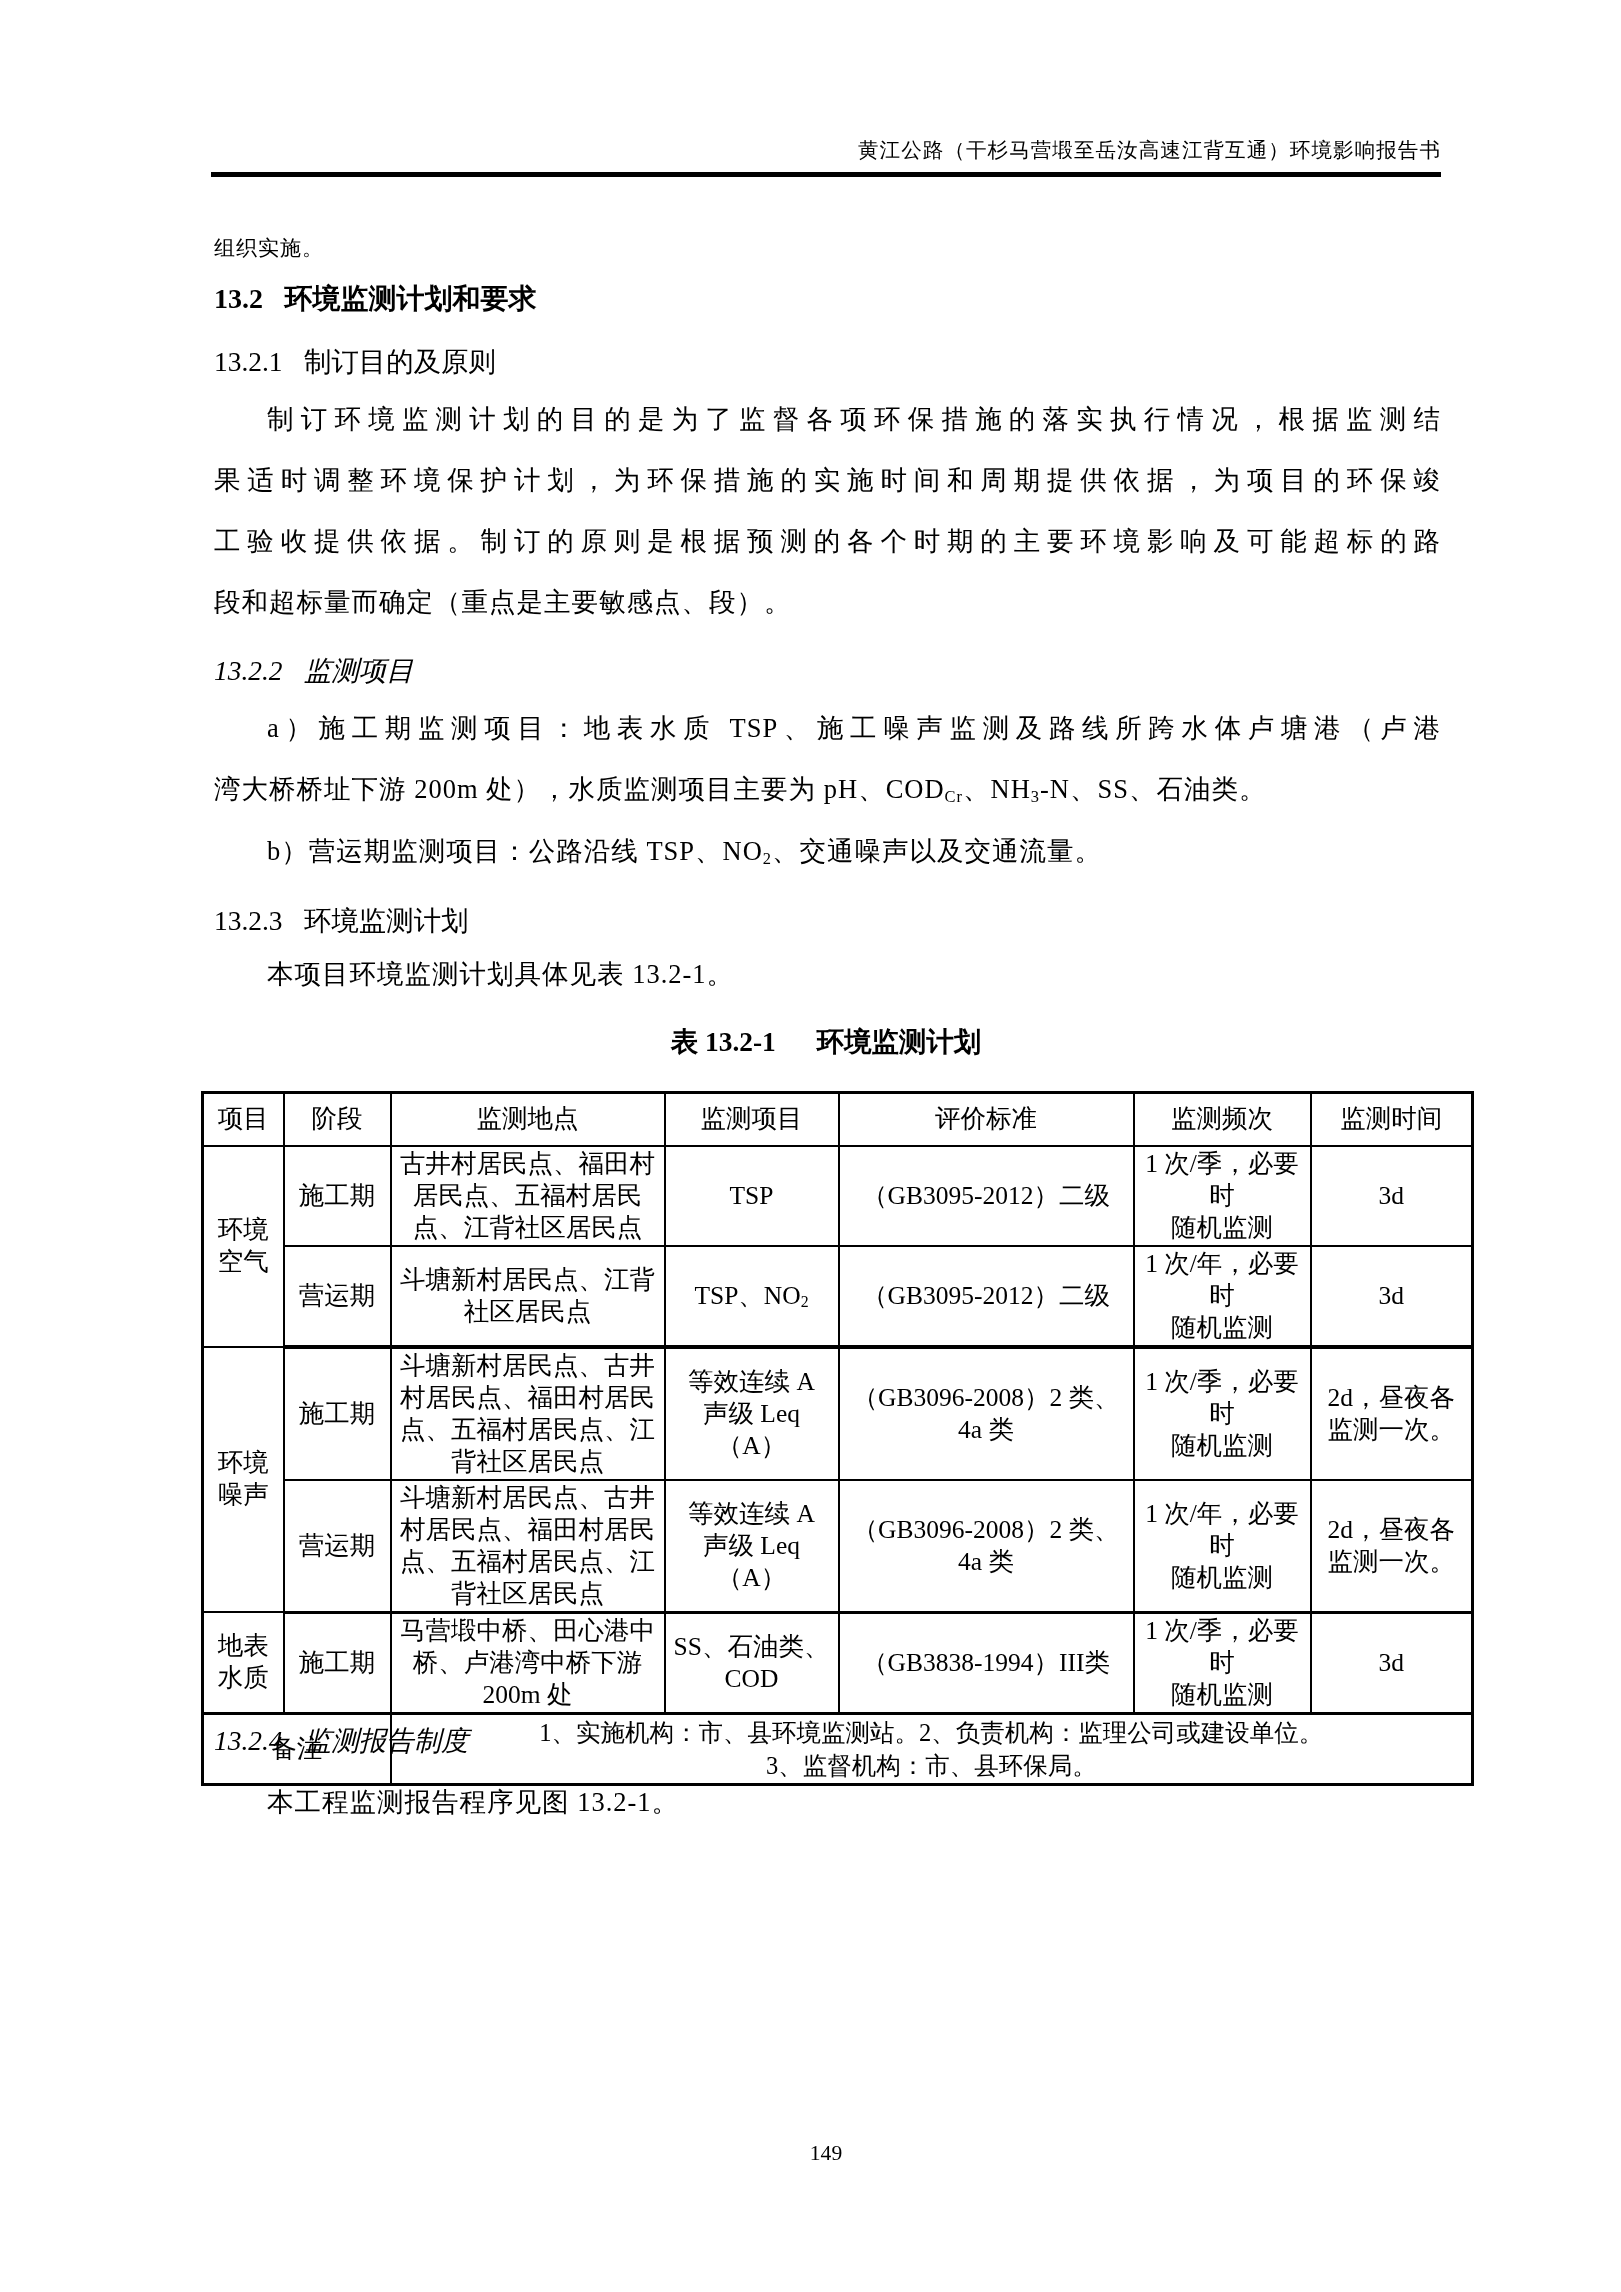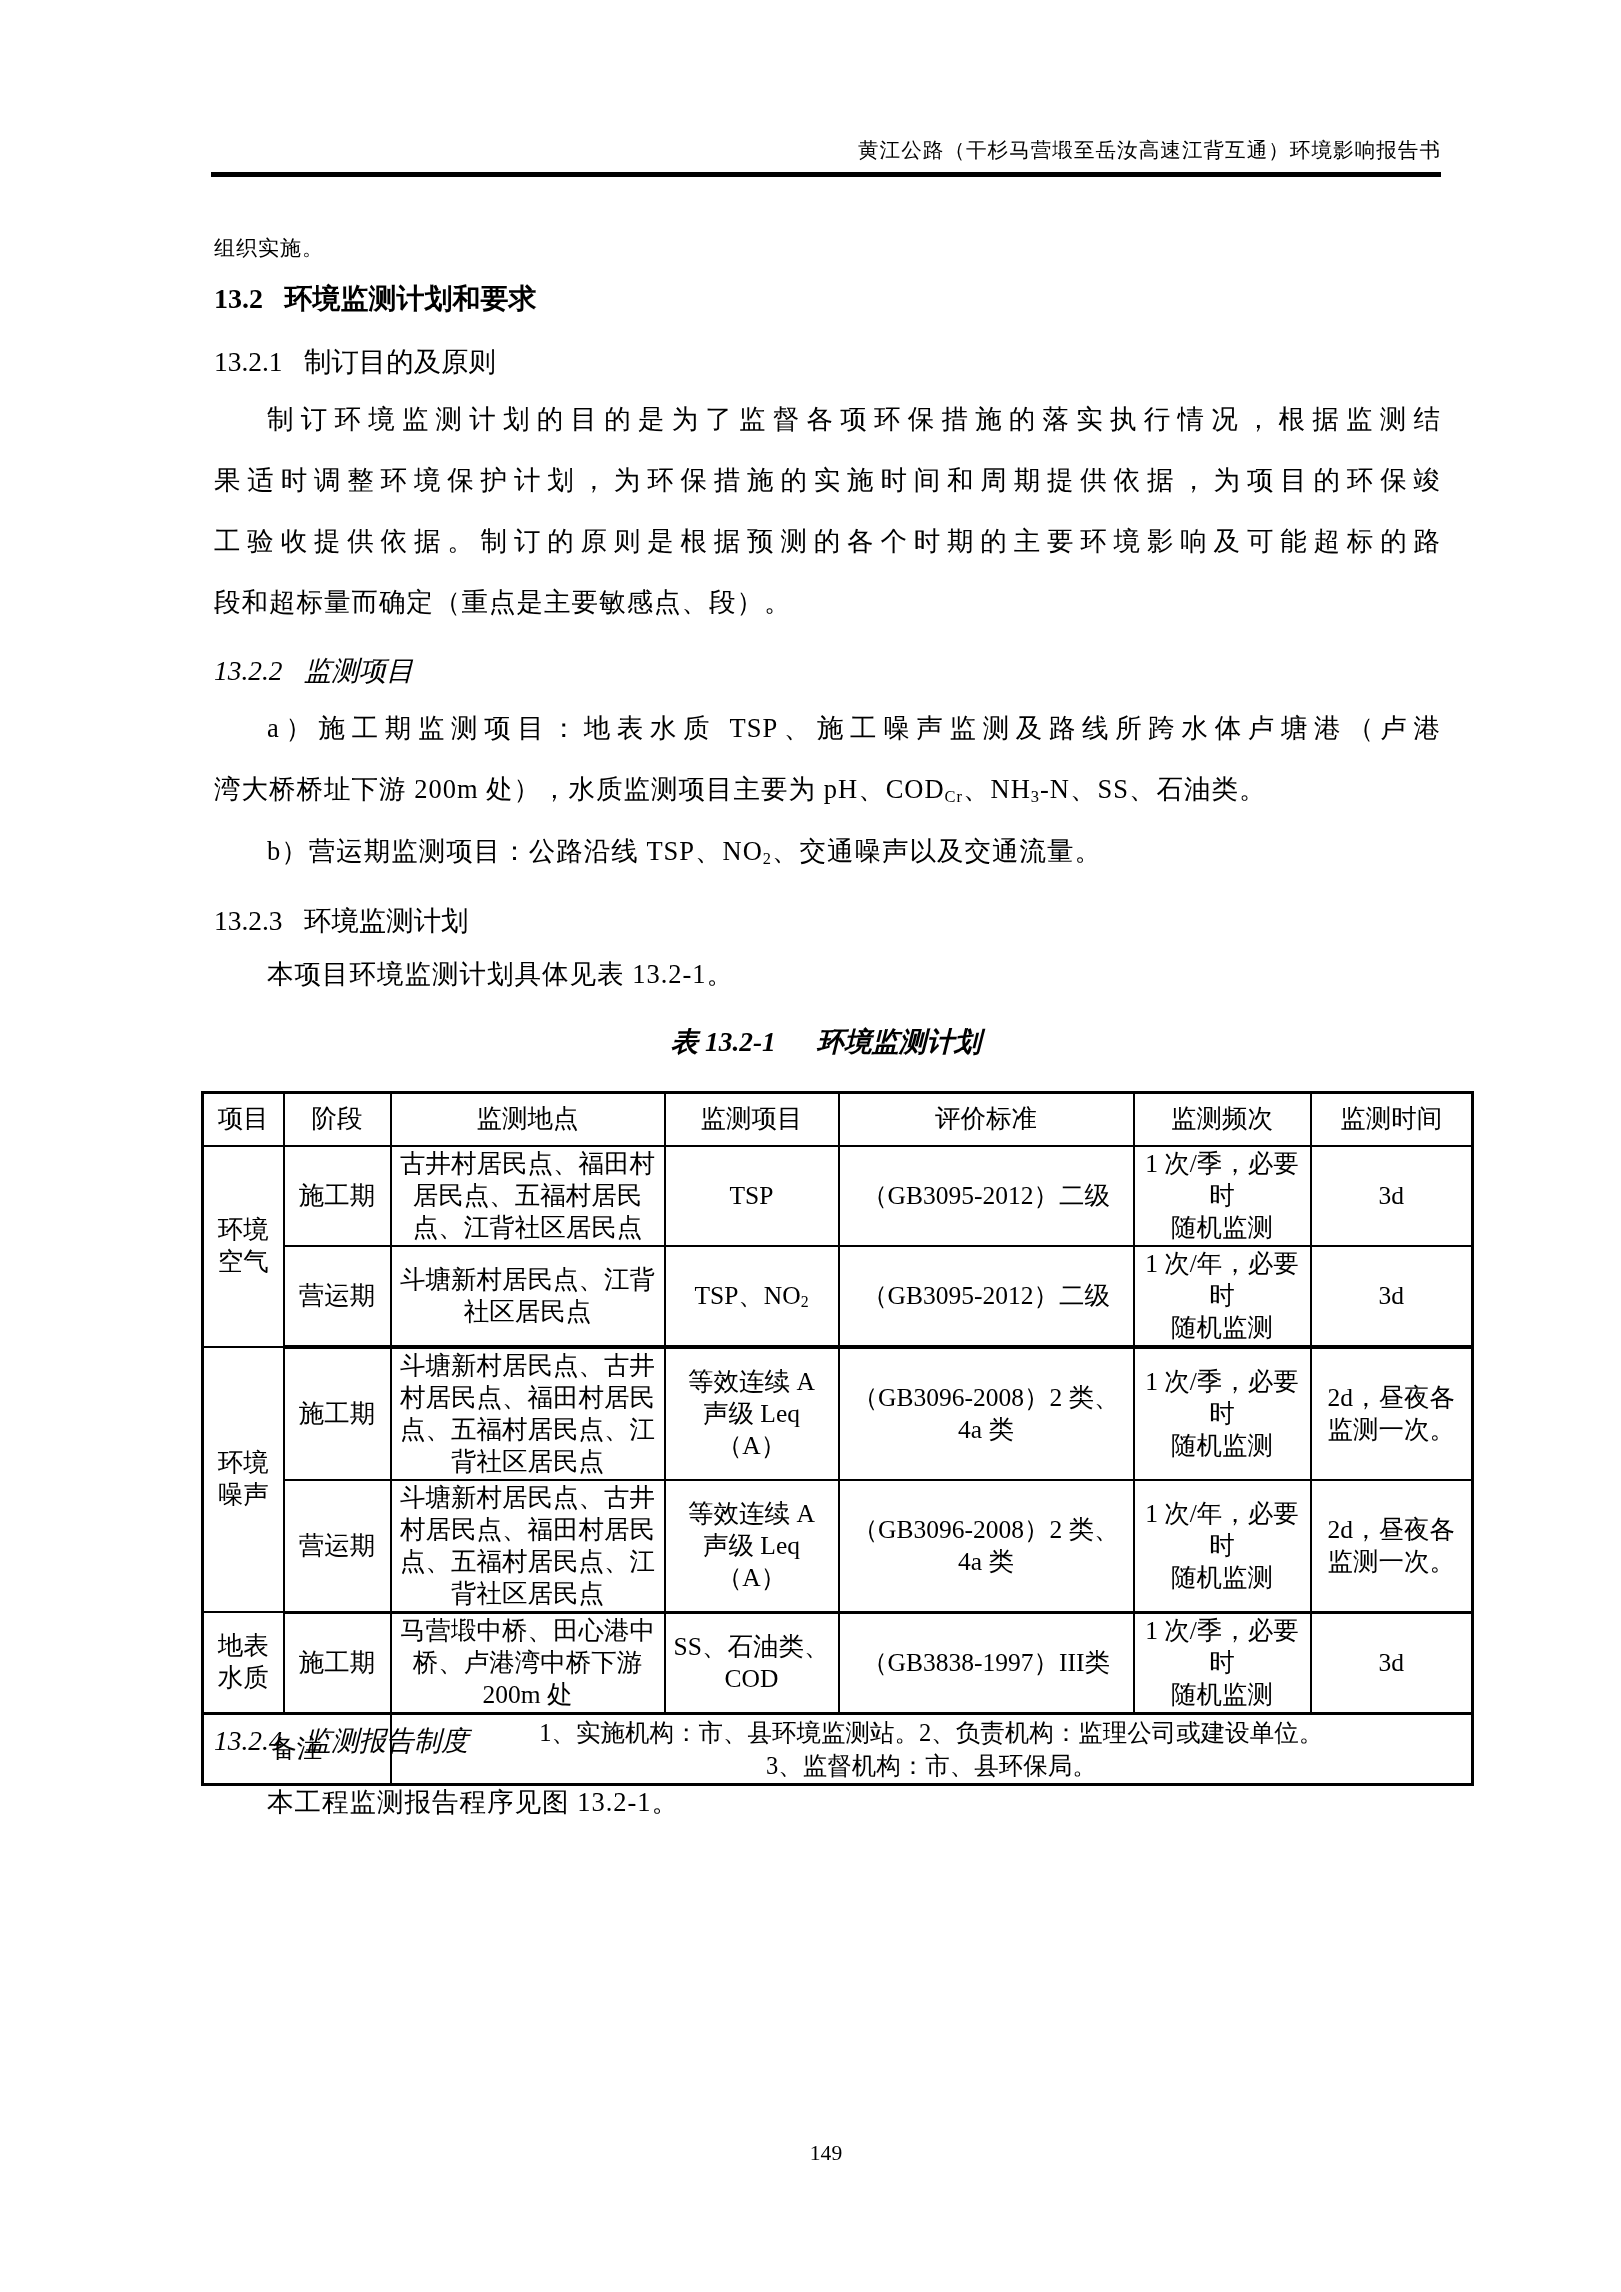--- a/index.html
+++ b/index.html
@@ -24,21 +24,21 @@
   .para .just{text-align:justify;text-align-last:justify;}
   .indent{text-indent:53px;}
   .h2{left:214px;font-size:28px;font-weight:bold;line-height:33px;
       font-family:"Liberation Sans","DejaVu Sans",sans-serif;}
   .h3{left:214px;font-size:27.4px;line-height:32px;}
   .h2 .num,.h3 .num{font-family:"Liberation Serif","DejaVu Serif",serif;margin-right:21.6px;}
   sub{font-size:0.62em;vertical-align:-0.25em;line-height:0;margin-top:12px;}
   
   .tbl-title{top:1025px;left:211px;width:1230px;text-align:center;
     font-size:27.4px;font-weight:bold;line-height:33px;
-    font-family:"Liberation Sans","DejaVu Sans",sans-serif;font-style:italic;}
+    font-family:"Liberation Sans","DejaVu Sans",sans-serif;}
   .tbl-title .t-label{font-family:"Liberation Serif","DejaVu Serif",serif;margin-right:41px;}
   
   .mon-table{top:1091px;left:201px;}
   table{border-collapse:collapse;table-layout:fixed;width:1271px;}
   td{border:2px solid #000;text-align:center;vertical-align:middle;
      font-size:25.5px;line-height:32px;padding:1px 2.9px;overflow:hidden;}
   table{border:3.9px solid #000;}
   td{border-left-width:2.9px;border-right-width:2.9px;}
   tr.sep-thick > td{border-bottom-width:4.9px;}
   tr.sep-med > td{border-bottom-width:3.9px;}
@@ -176,21 +176,21 @@
     <td>
       <div>2d，昼夜各</div>
       <div>监测一次。</div>
     </td>
   </tr>
   <tr style="height:95px" class="sep-med">
     <td>地表水质</td>
     <td>施工期</td>
     <td>马营塅中桥、田心港中桥、卢港湾中桥下游 200m 处</td>
     <td>SS、石油类、COD</td>
-    <td>（GB3838-1997）III类</td>
+    <td>（GB3838-1994）III类</td>
     <td>
       <div>1 次/季，必要时</div>
       <div>随机监测</div>
     </td>
     <td>3d</td>
   </tr>
   <tr style="height:69px">
     <td colspan="2">备注</td>
     <td colspan="5" class="remark-cell">
       <div>1、实施机构：市、县环境监测站。2、负责机构：监理公司或建设单位。</div>

